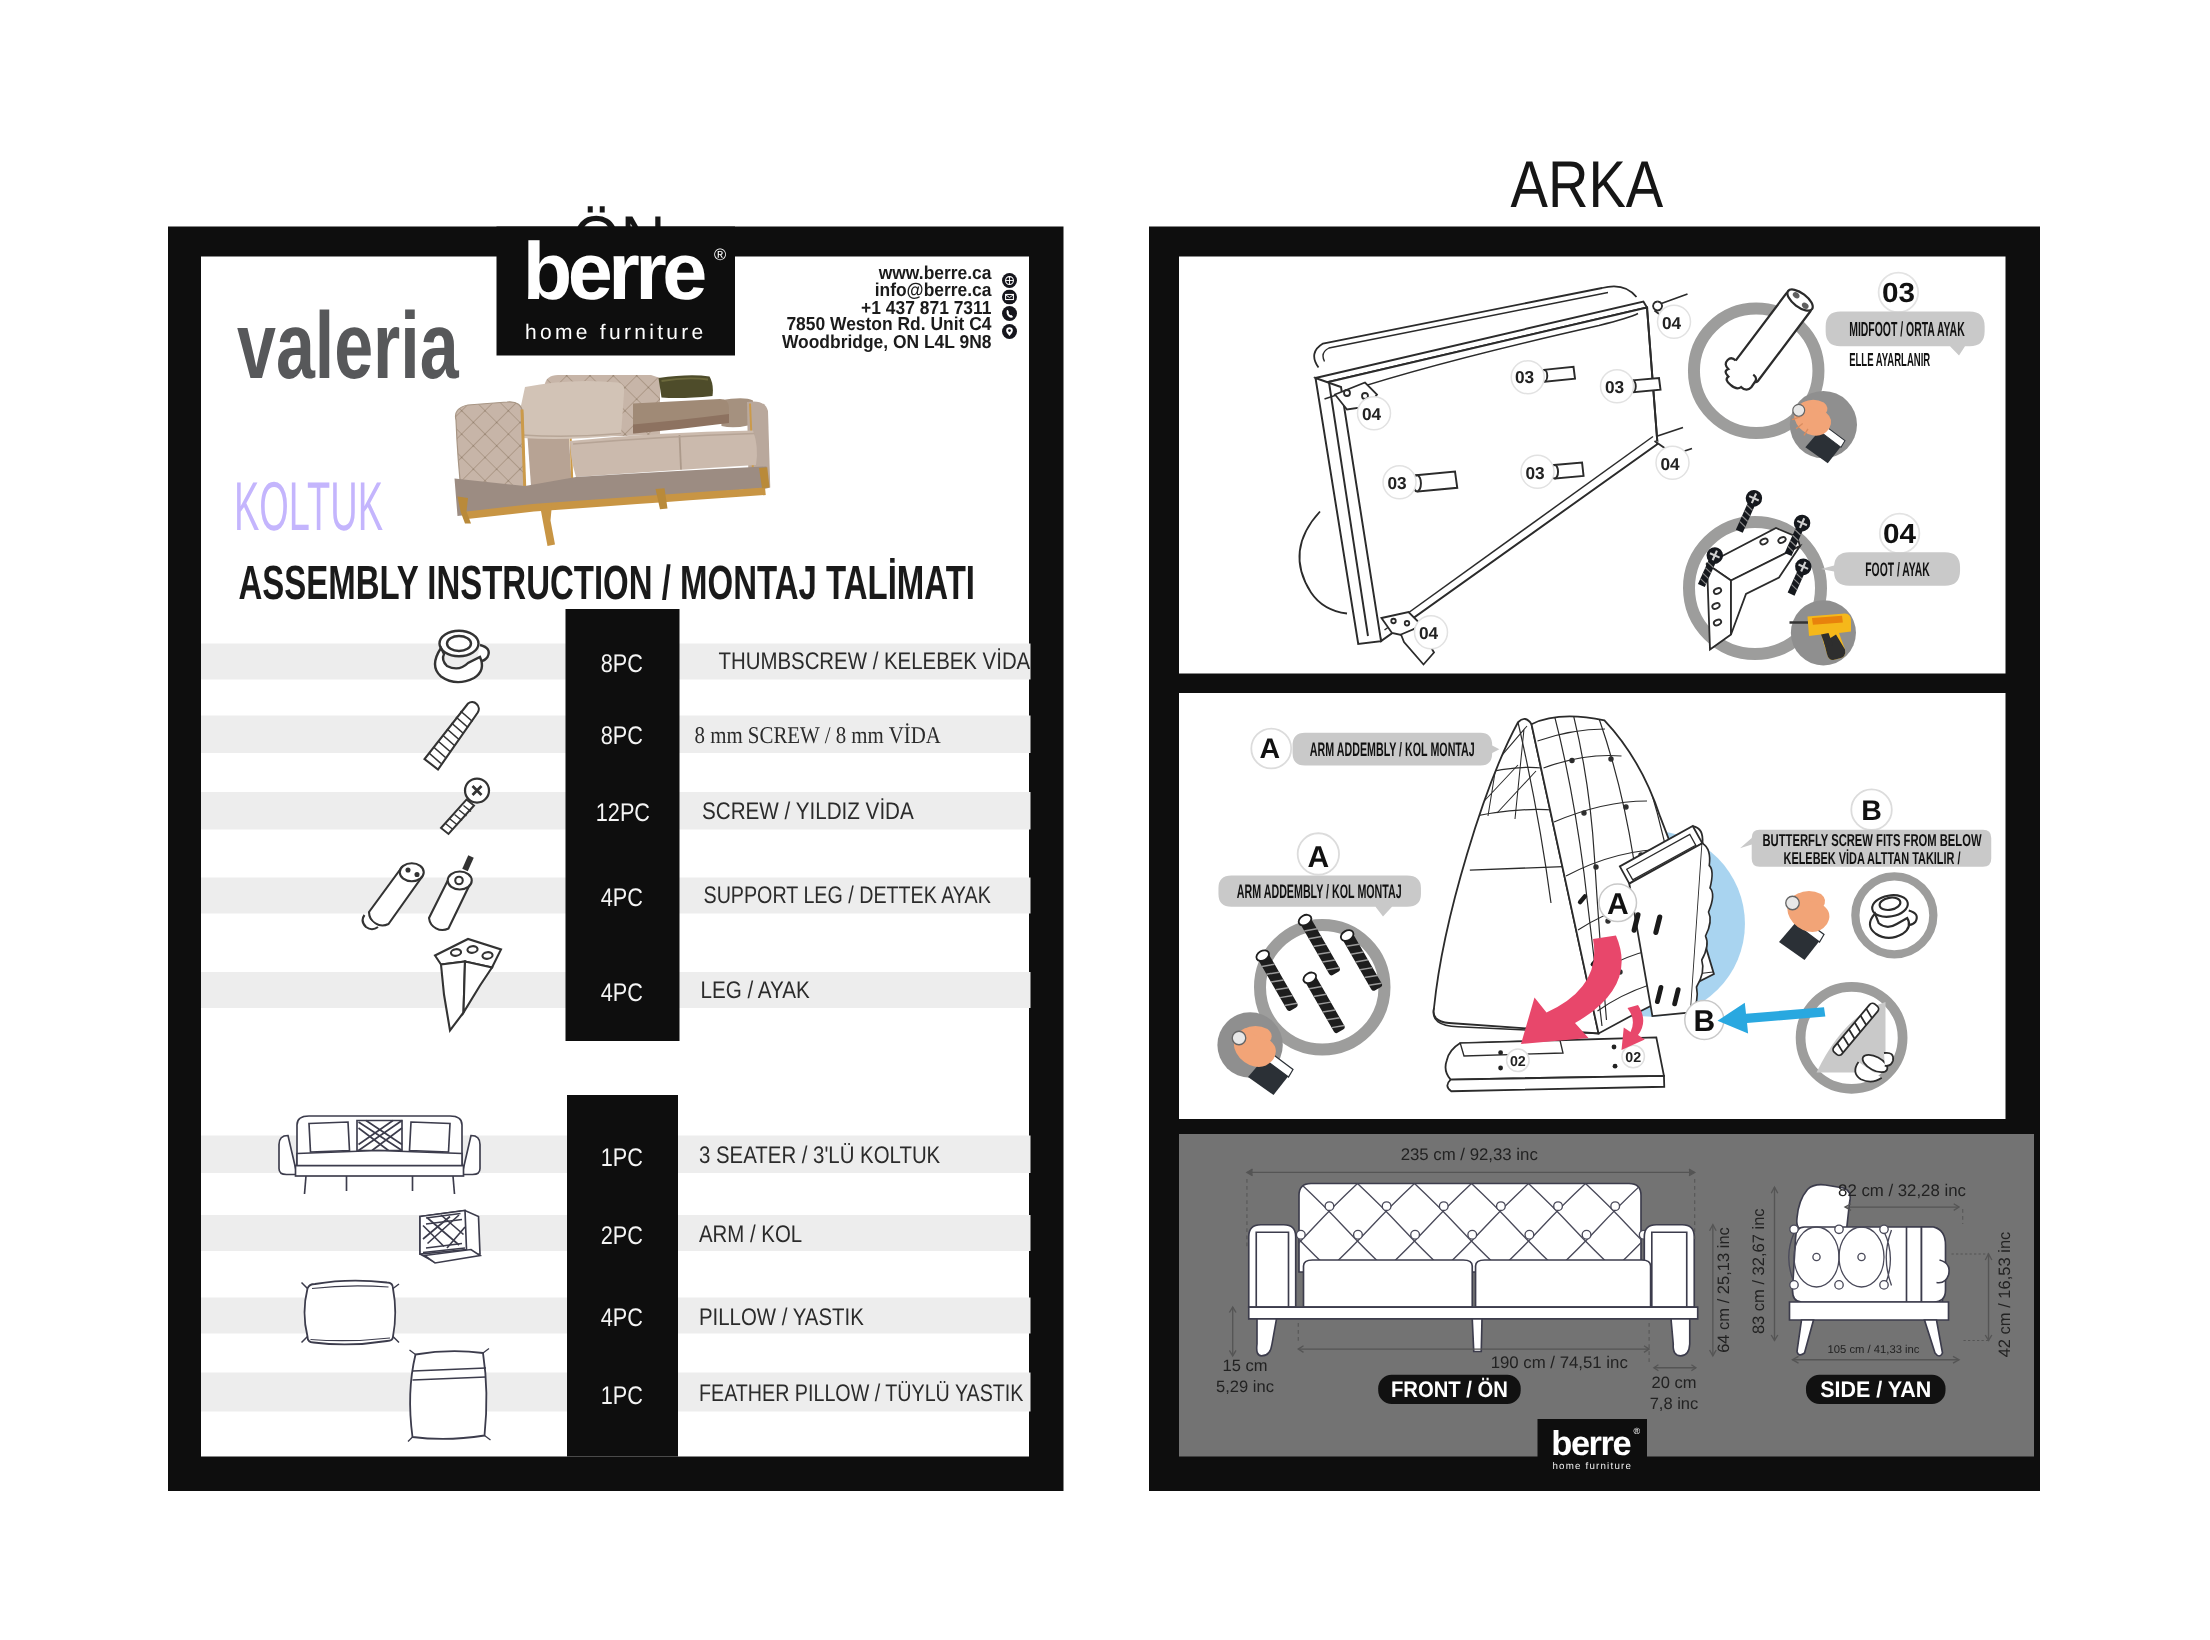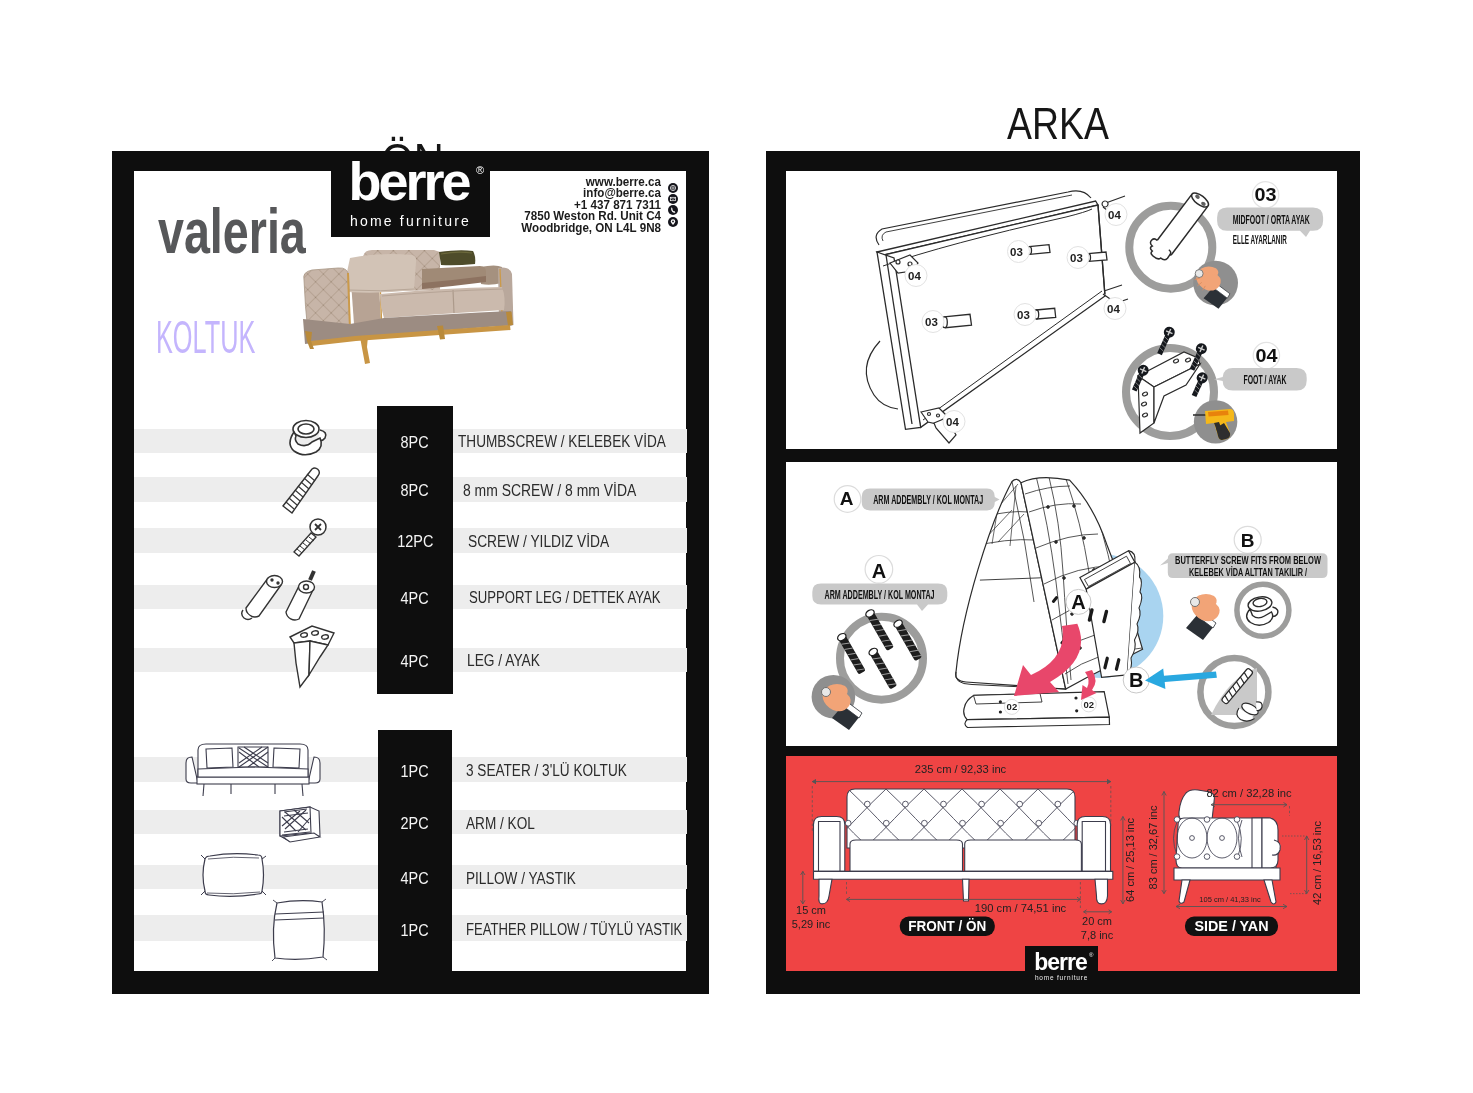--- a/index.html
+++ b/index.html
@@ -118,20 +118,21 @@
 
       <path d="M11 91 L55 86 Q140 80 210 75 L210.5 80 Q140 85 56 91 L11.5 96 Z" fill="#c89544"></path>
 
       <path d="M5 81 L12 82 L11 91 L14 99 L10 99 L7 91 Z" fill="#b98a3a"></path>
       <path d="M60 87 L68 86 L67 97 L70 113 L65 114 L62 98 Z" fill="#c89544"></path>
       <path d="M137 76 L143 75.5 L145 89 L140 89.5 Z" fill="#b98a3a"></path>
       <path d="M206 62 L211.5 61.5 L213 75 L208 75.5 Z" fill="#b98a3a"></path>
     </svg>
   </div>
 
+  <div class="abs" style="left:47px;top:220.5px;font-size:32px;font-weight:bold;color:#1a1a1a;line-height:1;white-space:nowrap;"><span style="display:inline-block;transform:scaleX(0.687);transform-origin:left center;">ASSEMBLY INSTRUCTION / MONTAJ TALİMATI</span></div>
 
   <div class="abs" style="left:170px;top:267px;width:50px;height:42px;">
     <svg width="50" height="42" viewBox="0 0 50 42">
       <g fill="#fff" stroke="#333" stroke-width="1.6">
         <ellipse cx="24" cy="11" rx="13" ry="8.5"></ellipse>
         <ellipse cx="24" cy="11" rx="8" ry="5"></ellipse>
         <path d="M38 12 Q46 14 43 20 Q40 24 36 22"></path>
         <path d="M12 14 Q4 26 12 33 Q22 40 34 34 Q42 29 38 20 L30 24 Q24 30 16 26 Q12 22 14 18 Z"></path>
       </g>
     </svg>
@@ -196,22 +197,22 @@
       </g>
     </svg>
   </div>
 
   <div class="pc" style="top:281.5px;"><span style="display:inline-block;transform:scaleX(0.85);transform-origin:center center;">8PC</span></div>
   <div class="pc" style="top:330px;"><span style="display:inline-block;transform:scaleX(0.85);transform-origin:center center;">8PC</span></div>
   <div class="pc" style="top:381px;"><span style="display:inline-block;transform:scaleX(0.85);transform-origin:center center;">12PC</span></div>
   <div class="pc" style="top:437.5px;"><span style="display:inline-block;transform:scaleX(0.85);transform-origin:center center;">4PC</span></div>
   <div class="pc" style="top:500.5px;"><span style="display:inline-block;transform:scaleX(0.85);transform-origin:center center;">4PC</span></div>
 
-  <div class="lbl" style="left:346px;top:282px;"><span style="display:inline-block;transform:scaleX(0.85);transform-origin:left center;">THUMBSCREW / KELEBEK VİDA</span></div>
-  <div class="lbl" style="left:351px;top:330.5px;"><span style="display:inline-block;transform:scaleX(0.87);transform-origin:left center;">8 mm SCREW / 8 mm VİDA</span></div>
+  <div class="lbl" style="left:367px;top:282px;"><span style="display:inline-block;transform:scaleX(0.85);transform-origin:left center;">THUMBSCREW / KELEBEK VİDA</span></div>
+  <div class="lbl" style="left:351px;top:330.5px;font-family:Liberation Serif, serif;"><span style="display:inline-block;transform:scaleX(0.87);transform-origin:left center;">8 mm SCREW / 8 mm VİDA</span></div>
   <div class="lbl" style="left:356px;top:381.5px;"><span style="display:inline-block;transform:scaleX(0.86);transform-origin:left center;">SCREW / YILDIZ VİDA</span></div>
   <div class="lbl" style="left:357px;top:438px;"><span style="display:inline-block;transform:scaleX(0.82);transform-origin:left center;">SUPPORT LEG / DETTEK AYAK</span></div>
   <div class="lbl" style="left:355px;top:501px;"><span style="display:inline-block;transform:scaleX(0.86);transform-origin:left center;">LEG / AYAK</span></div>
 
 
   <div class="abs" style="left:70px;top:586px;width:142px;height:62px;">
     <svg width="142" height="62" viewBox="0 0 142 62">
       <g stroke="#3c3c4c" stroke-width="1.1" fill="#fff">
         <path d="M16 13 Q16 7 24 7 L118 7 Q126 7 126 13 L126 40 L16 40 Z"></path>
         <path d="M10 20 Q4 20 4 26 L4 42 Q4 46 9 46 L16 46 Z"></path>
@@ -590,21 +591,21 @@
           </g>
         <ellipse cx="464" cy="247" rx="9" ry="4.5" transform="rotate(28 464 247)"></ellipse>
         <path d="M470 240 Q477 239 476 245 Q475 249 470.5 248.5"></path>
         <path d="M453 246 Q448 253 454.5 257.5 Q462 261 468.5 256.5"></path>
       </g>
 
       <path d="M430 209.5 L378 213.8 L377.2 206.5 L359 218.5 L379.4 227 L378.7 220 L430.9 215.7 Z" fill="#29a8e0"></path>
     </svg>
   </div>
 
-  <div class="abs" style="left:20px;top:605px;width:551px;height:215px;background:#ef4444;">
+  <div class="abs" style="left:20px;top:605px;width:551px;height:215px;background:#737373;padding-left:19px;">
   
     <svg width="551" height="215" viewBox="0 0 551 215">
       <g font-family="Liberation Sans, sans-serif">
 
       <g fill="none" stroke="#3c3c4c" stroke-width="1.1">
 
         <path d="M61 41 Q61 33 69 33 L281 33 Q289 33 289 41 L289 92 L61 92 Z" fill="#fff"></path>
         <defs>
               <clipPath id="fbclip">
                 <path d="M61 41 Q61 33 69 33 L281 33 Q289 33 289 41 L289 92 L61 92 Z"></path>

